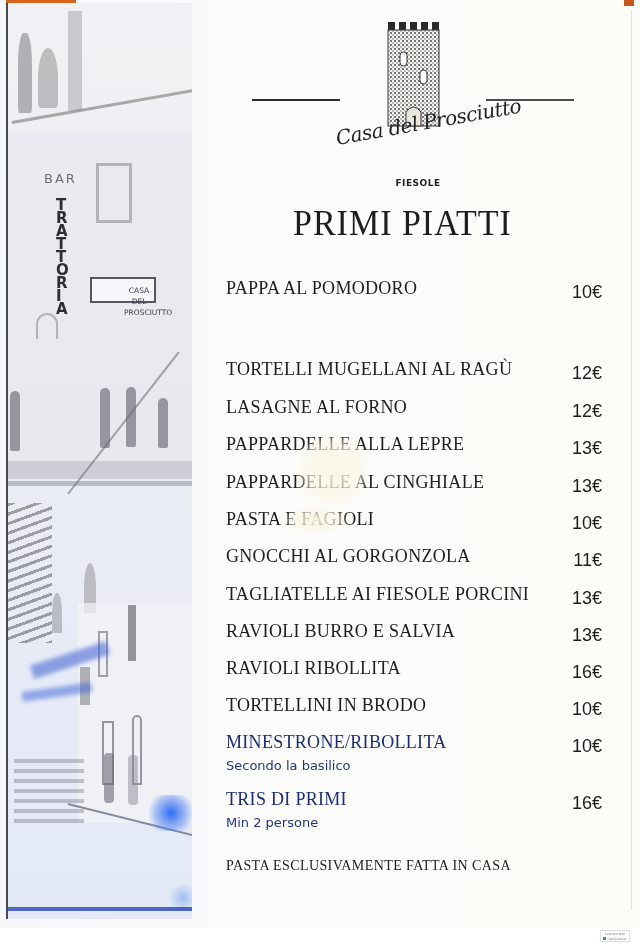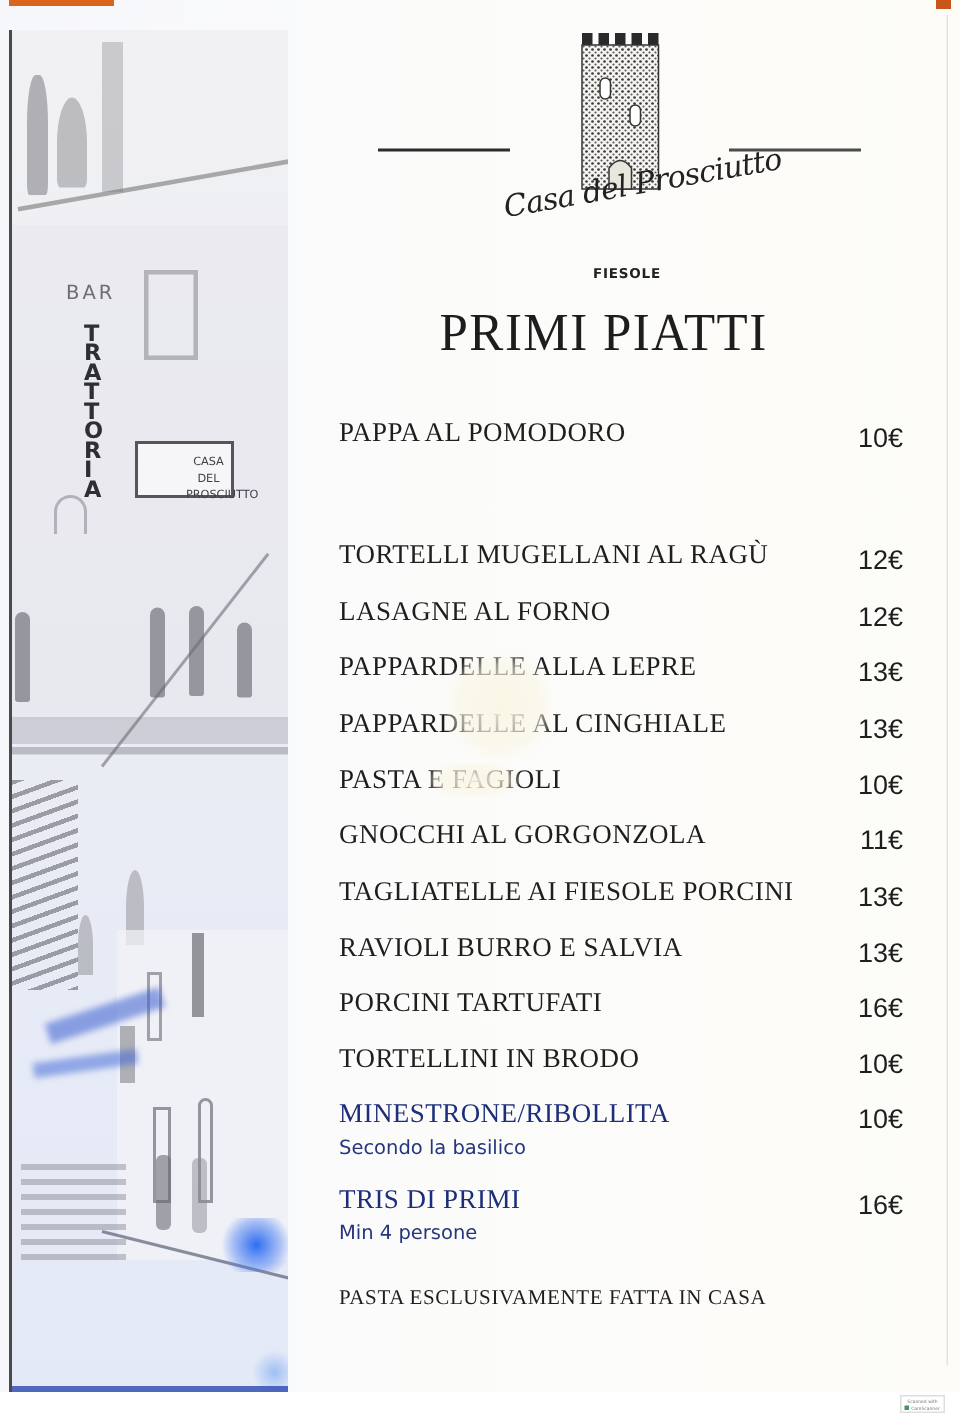--- a/index.html
+++ b/index.html
@@ -19,35 +19,35 @@
       position: absolute; right: 6px; top: 0; width: 10px; height: 6px;
       background: #c9551a;
     }
     .right-edge {
       position: absolute; right: 8px; top: 10px; width: 1px; height: 900px;
       background: #e4e2dc;
     }
 
     
     .photo {
-      position: absolute; left: 6px; top: 20px; width: 186px; height: 916px;
+      position: absolute; left: 6px; top: 3px; width: 186px; height: 916px;
       background: linear-gradient(180deg, #f1f1f4 0%, #ecedf2 45%, #e7ebf6 70%, #e4e9f7 100%);
       overflow: hidden;
       border-left: 2px solid #4a4a4a;
     }
     .photo .shape { position: absolute; }
     .tree1 { left: 10px; top: 30px; width: 14px; height: 80px; background: #7c7c80; border-radius: 40% 40% 10% 10%; opacity: .55; }
     .tree2 { left: 30px; top: 45px; width: 20px; height: 60px; background: #8a8a8e; border-radius: 50% 50% 10% 10%; opacity: .5; }
     .tower { left: 60px; top: 8px; width: 14px; height: 100px; background: #9a9aa0; opacity: .45; }
     .roof1 { left: 4px; top: 118px; width: 190px; height: 3px; background: #777; transform: rotate(-10deg); transform-origin: left; opacity: .6; }
     .wall1 { left: 0; top: 130px; width: 186px; height: 330px; background: rgba(230,230,236,.55); }
     .window1 { left: 88px; top: 160px; width: 36px; height: 60px; border: 3px solid #8d8d92; opacity: .6; }
     .bar-sign { left: 36px; top: 168px; color: #6d6d72; font-family: "DejaVu Sans", sans-serif; font-size: 13px; letter-spacing: 2px; }
     .trattoria-sign { left: 48px; top: 196px; color: #2e2e35; font-family: "DejaVu Sans", sans-serif; font-size: 15px; font-weight: bold; line-height: 13px; width: 10px; word-break: break-all; }
-    .casa-sign { left: 82px; top: 274px; width: 66px; height: 38px; border: 2px solid #55555c; background: rgba(255,255,255,.6); color: #3e3e48; font-family: "DejaVu Sans", sans-serif; font-size: 7.5px; line-height: 11px; text-align: center; padding-top: 6px; padding-left: 32px; }
+    .casa-sign { left: 82px; top: 274px; width: 66px; height: 26px; border: 2px solid #55555c; background: rgba(255,255,255,.6); color: #3e3e48; font-family: "DejaVu Sans", sans-serif; font-size: 7.5px; line-height: 11px; text-align: center; padding-top: 6px; padding-left: 32px; }
     .arch { left: 28px; top: 310px; width: 22px; height: 26px; border: 2px solid #8f8f98; border-bottom: none; border-radius: 12px 12px 0 0; opacity: .6; }
     .person { width: 10px; height: 60px; background: #6a6a72; border-radius: 5px 5px 2px 2px; opacity: .65; }
     .p1 { left: 2px; top: 388px; }
     .p2 { left: 92px; top: 385px; }
     .p3 { left: 118px; top: 384px; }
     .p4 { left: 150px; top: 395px; height: 50px; }
     .ground1 { left: 0; top: 458px; width: 186px; height: 18px; background: rgba(150,150,160,.35); }
     .band { left: 0; top: 478px; width: 186px; height: 5px; background: #b9bcc6; }
     .roof2 { left: 60px; top: 490px; width: 180px; height: 2px; background: #6d6d74; transform: rotate(-52deg); transform-origin: left; opacity: .6; }
     .foliage { left: 0; top: 500px; width: 44px; height: 140px; background: repeating-linear-gradient(160deg, rgba(60,60,66,.45) 0 3px, transparent 3px 9px); }
@@ -231,36 +231,36 @@
     </div>
     <div class="item" style="top:306px">
       <div class="item-name">TAGLIATELLE AI FIESOLE PORCINI</div>
       <div class="item-price">13€</div>
     </div>
     <div class="item" style="top:343px">
       <div class="item-name">RAVIOLI BURRO E SALVIA</div>
       <div class="item-price">13€</div>
     </div>
     <div class="item" style="top:380px">
-      <div class="item-name">PORCINI TARTUFATI</div>
+      <div class="item-name">RAVIOLI RIBOLLITA</div>
       <div class="item-price">16€</div>
     </div>
     <div class="item" style="top:417px">
       <div class="item-name">TORTELLINI IN BRODO</div>
       <div class="item-price">10€</div>
     </div>
     <div class="item" style="top:454px">
       <div class="item-name blue">MINESTRONE/RIBOLLITA</div>
       <div class="item-price">10€</div>
       <div class="item-desc blue">Secondo la basilico</div>
     </div>
     <div class="item" style="top:511px">
       <div class="item-name blue">TRIS DI PRIMI</div>
       <div class="item-price">16€</div>
-      <div class="item-desc blue">Min 4 persone</div>
+      <div class="item-desc blue">Min 2 persone</div>
     </div>
   </div>
 
   <div class="faded" style="left:298px; top:436px; width:70px; height:70px;"></div>
   <div class="faded" style="left:286px; top:508px; width:60px; height:24px;"></div>
 
   <div class="footer-note">PASTA ESCLUSIVAMENTE FATTA IN CASA</div>
 </div>
 
 <div class="scanner-badge">

